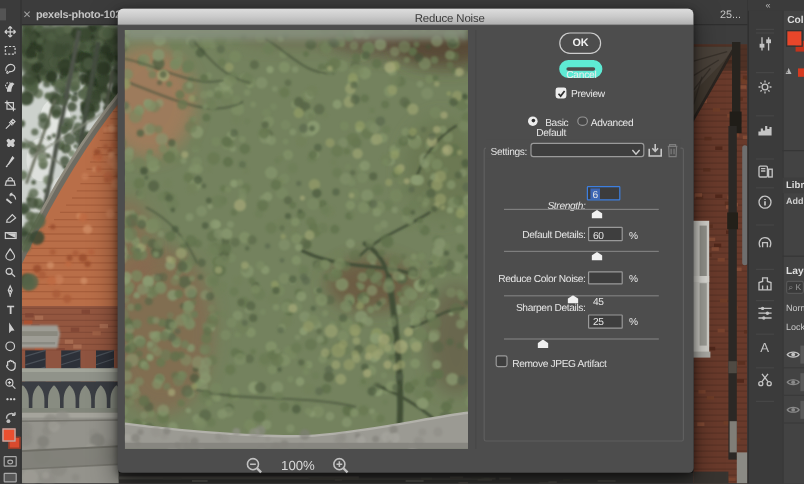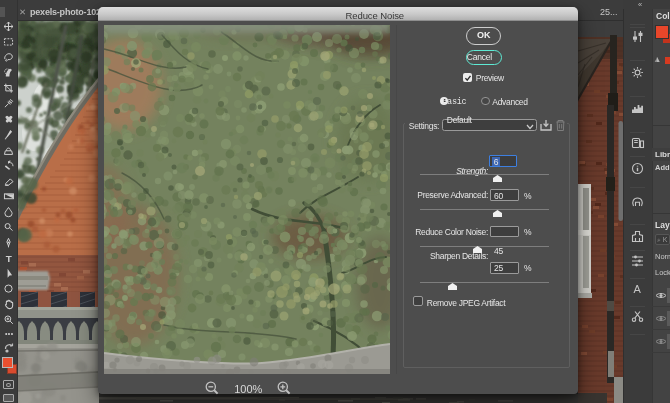--- a/index.html
+++ b/index.html
@@ -1955,55 +1955,55 @@
         <circle cx="44" cy="346" r="2.4" fill="#7f7e77" opacity=".6" filter="url(#pb1)"></circle>
         <circle cx="78" cy="339" r="2.7" fill="#8e8d86" opacity=".6" filter="url(#pb1)"></circle>
         <circle cx="9" cy="340" r="3.6" fill="#7f7e77" opacity=".6" filter="url(#pb1)"></circle>
         <circle cx="52" cy="346" r="2.7" fill="#8e8d86" opacity=".6" filter="url(#pb1)"></circle>
         <circle cx="35" cy="334" r="3.0" fill="#7f7e77" opacity=".6" filter="url(#pb1)"></circle>
         <circle cx="197" cy="342" r="3.8" fill="#a8a7a0" opacity=".6" filter="url(#pb1)"></circle>
         <rect x="0" y="344" width="286" height="5" fill="#84837c" opacity=".85"></rect>
       </svg>
       <div class="abs" style="left:297.5px;top:18px;width:1px;height:349px;background:#474747;"></div>
       <div class="abs" style="left:368px;top:20px;width:35px;height:17.5px;border:1.5px solid #cdcdcd;border-radius:9px;color:#f2f2f2;font-size:9px;font-weight:bold;text-align:center;line-height:14.5px;">OK</div>
-      <div class="abs" style="left:367.5px;top:43px;width:36px;height:15px;border:1px solid #5eead4;border-radius:8px;color:#ededed;font-size:8.5px;letter-spacing:-.2px;text-align:left;line-height:13.5px;">Cancel</div>
+      <div class="abs" style="left:367.5px;top:43px;width:36px;height:15px;border:6px solid #5eead4;border-radius:8px;color:#ededed;font-size:8.5px;letter-spacing:-.2px;text-align:right;line-height:13.5px;">Cancel</div>
       <div class="abs" style="left:364.5px;top:65.5px;width:9.5px;height:9.5px;background:#ededed;border-radius:2px;"></div>
       <svg class="abs" style="left:364.5px;top:65.5px" width="10" height="10" viewBox="0 0 10 10">
         <path d="M2.4 5.1 L4.2 7.1 L7.5 2.9" stroke="#2e2e2e" stroke-width="1.4" fill="none"></path>
       </svg>
       <div class="abs lbl" style="left:377.5px;top:66px;">Preview</div>
       <div class="abs" style="left:341.5px;top:89.5px;width:8.6px;height:8.6px;background:#ededed;border-radius:50%;"></div>
       <div class="abs" style="left:344.3px;top:92.3px;width:3px;height:3px;background:#2e2e2e;border-radius:50%;"></div>
-      <div class="abs lbl" style="left:344px;top:89.8px;font-family:Liberation Mono, monospace;">Basic</div>
+      <div class="abs lbl" style="left:356px;top:89.8px;">Basic</div>
       <div class="abs" style="left:382.8px;top:89.5px;width:8.6px;height:8.6px;background:#464646;border:1px solid #949494;border-radius:50%;"></div>
       <div class="abs lbl" style="left:394px;top:89.8px;">Advanced</div>
       <div class="abs" style="left:304.5px;top:116px;width:167px;height:245px;border:1px solid #5f5f5f;border-radius:2px;"></div>
       <div class="abs" style="left:307px;top:109px;width:162px;height:16px;background:#4d4d4d;"></div>
       <div class="abs lbl" style="left:310.5px;top:113.5px;color:#e2e2e2;">Settings:</div>
       <div class="abs" style="left:344px;top:112.3px;width:94.5px;height:11.5px;background:#3e3e3e;border:1px solid #9a9a9a;border-radius:2.5px;"></div>
-      <div class="abs lbl" style="left:348.5px;top:108px;text-align:center;">Default</div>
+      <div class="abs lbl" style="left:348.5px;top:98px;text-align:center;">Default</div>
       <svg class="abs" style="left:428px;top:116.5px" width="8" height="6">
         <path d="M1 1 L4 4.5 L7 1" stroke="#cccccc" stroke-width="1.2" fill="none"></path>
       </svg>
       <svg class="abs" style="left:442px;top:111.5px" width="13" height="13" viewBox="0 0 13 13">
         <path d="M1 5 L1 11 L11 11 L11 5" stroke="#c6c6c6" stroke-width="1.3" fill="none"></path>
         <path d="M6 1 L6 7 M3.6 4.6 L6 7.2 L8.4 4.6" stroke="#c6c6c6" stroke-width="1.3" fill="none"></path>
       </svg>
       <svg class="abs" style="left:457px;top:111.5px" width="11" height="13" viewBox="0 0 11 13">
         <path d="M1.5 3 L9.5 3 M3 3 L3 1.5 L8 1.5 L8 3 M2.2 3 L2.6 11.5 L8.4 11.5 L8.8 3 M4.3 5 L4.3 9.5 M6.7 5 L6.7 9.5" stroke="#7d7d7d" stroke-width="1" fill="none"></path>
       </svg>
       <div class="abs lbl" style="right:90.0px;top:159px;font-style:italic;">Strength:</div>
       <div class="abs" style="left:391.2px;top:148.3px;width:28px;height:11.5px;background:#3c3c3c;border:1.8px solid #3d7fe0;border-radius:1px;"></div>
       <div class="abs" style="left:394px;top:149.6px;width:8px;height:9.5px;background:#3c66b4;"></div>
       <div class="abs lbl" style="left:395.5px;top:149.8px;">6</div>
       <div class="abs" style="left:321.7px;top:167.3px;width:129px;height:1.2px;background:#7e7e7e;"></div>
       <svg class="abs" style="left:394.6px;top:168.1px" width="9" height="7" viewBox="0 0 9 7">
         <path d="M4.5 0 L9 3 L9 7 L0 7 L0 3 Z" fill="#f0f0f0"></path>
       </svg>
-      <div class="abs lbl" style="right:90.0px;top:183.2px;">Preserve Advanced:</div>
+      <div class="abs lbl" style="right:90.0px;top:183.2px;">Default Details:</div>
       <div class="abs" style="left:392.2px;top:182.2px;width:29px;height:11.5px;background:#3e3e3e;border:1px solid #9a9a9a;border-radius:1px;"></div>
       <div class="abs lbl" style="left:395.8px;top:183.5px;">60</div>
       <div class="abs lbl" style="left:425.8px;top:183.5px;">%</div>
       <div class="abs" style="left:321.7px;top:201.8px;width:129px;height:1.2px;background:#7e7e7e;"></div>
       <svg class="abs" style="left:394.6px;top:202.6px" width="9" height="7" viewBox="0 0 9 7">
         <path d="M4.5 0 L9 3 L9 7 L0 7 L0 3 Z" fill="#f0f0f0"></path>
       </svg>
       <div class="abs lbl" style="right:90.0px;top:219.6px;">Reduce Color Noise:</div>
       <div class="abs" style="left:392.2px;top:218.6px;width:29px;height:11.5px;background:#3e3e3e;border:1px solid #9a9a9a;border-radius:1px;"></div>
       <div class="abs lbl" style="left:395.8px;top:219.9px;margin-top:19px;">45</div>

